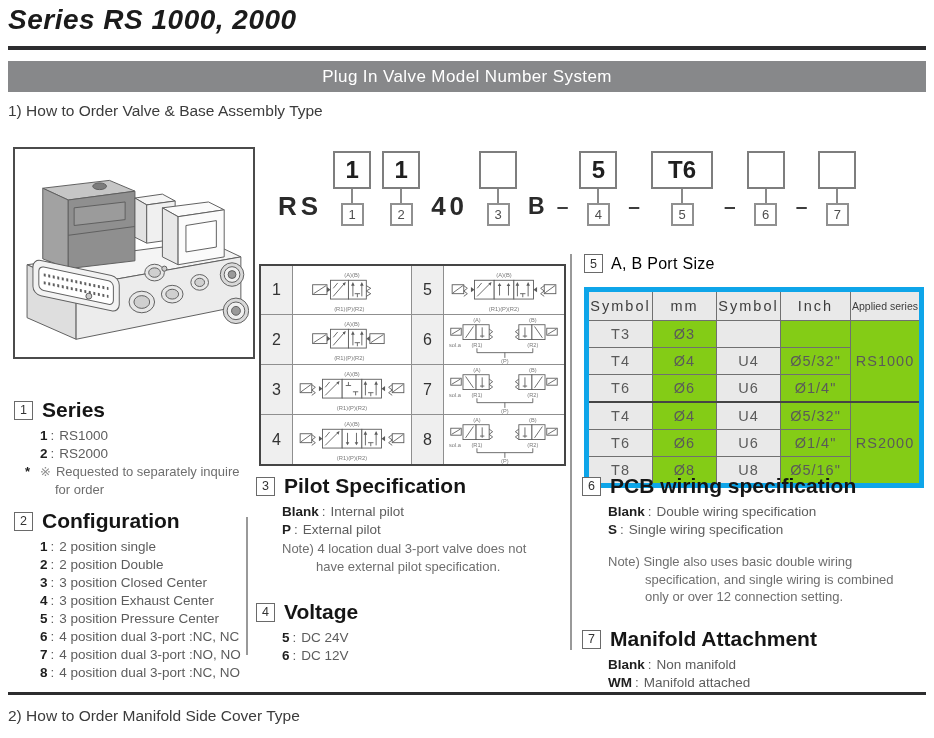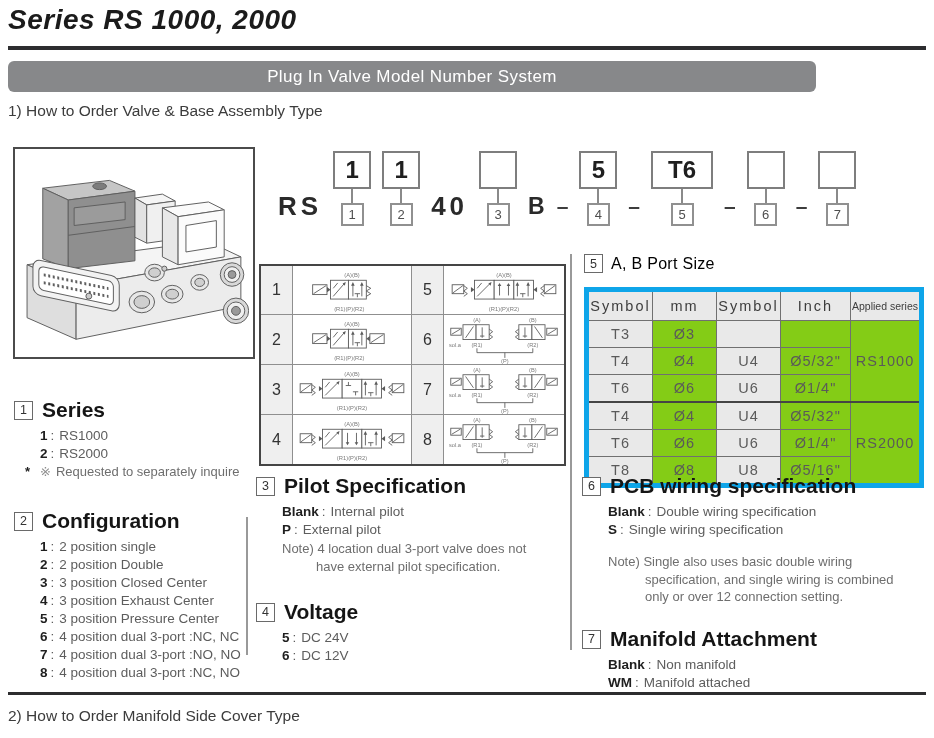--- a/index.html
+++ b/index.html
@@ -3,22 +3,22 @@
 <meta charset="utf-8">
 <style>
   html,body{margin:0;padding:0;background:#fff;}
   .page{position:relative;width:934px;height:738px;background:#fff;overflow:hidden;
         font-family:"Liberation Sans","DejaVu Sans",sans-serif;color:#333;}
   .abs{position:absolute;}
 
   
   .title{left:8px;top:4px;font-size:28px;font-style:italic;font-weight:bold;color:#1b1b1b;letter-spacing:.5px;}
   .rule-top{left:8px;top:46px;width:918px;height:4px;background:#2d2d2f;}
-  .banner{left:8px;top:61px;width:808px;height:31px;background:#87888a;color:#fff;
-          font-size:17px;line-height:31px;text-align:center;letter-spacing:.4px;border-radius:6px;}
+  .banner{left:8px;top:61px;width:918px;height:31px;background:#87888a;color:#fff;
+          font-size:17px;line-height:31px;text-align:center;letter-spacing:.4px;}
   .order-heading{font-size:15.5px;color:#3c3c3c;}
   #h1{left:8px;top:102px;}
   .rule-bottom{left:8px;top:692px;width:918px;height:3px;background:#2d2d2f;}
   #h2{left:8px;top:707px;}
 
   
   .img-box{left:13px;top:147px;width:238px;height:208px;border:2px solid #4b4b4b;background:#fff;}
 
   
   .code-row{left:278px;top:151px;display:flex;align-items:flex-end;gap:11px;}
@@ -506,20 +506,21 @@
       <span class="t">Series</span>
     </div>
     <div class="sec-body">
       <div class="item"><b>1</b><span class="sep">:</span><span>RS1000</span></div>
       <div class="item"><b>2</b><span class="sep">:</span><span>RS2000</span></div>
       <div class="note-row">
         <b class="star">*</b>
         <span class="nm">※</span>
         <span>Requested to separately inquire</span>
       </div>
+      <div class="note-cont">for order</div>
     </div>
   </div>
 
   <div class="abs section" id="sec-config">
     <div class="head">
       <span class="sec-num">2</span>
       <span class="t">Configuration</span>
     </div>
     <div class="sec-body">
       <div class="item"><b>1</b><span class="sep">:</span><span>2 position single</span></div>

